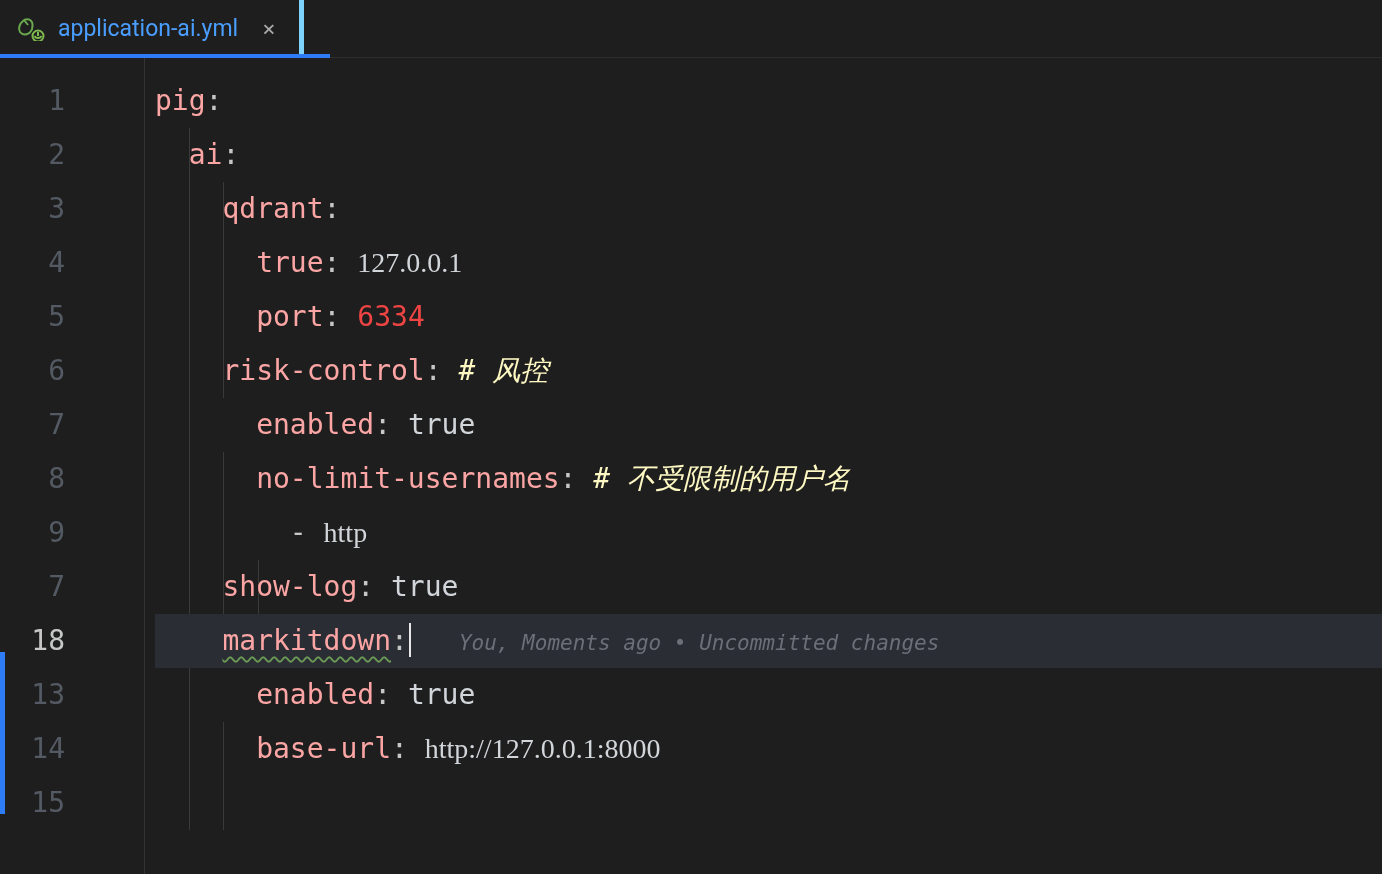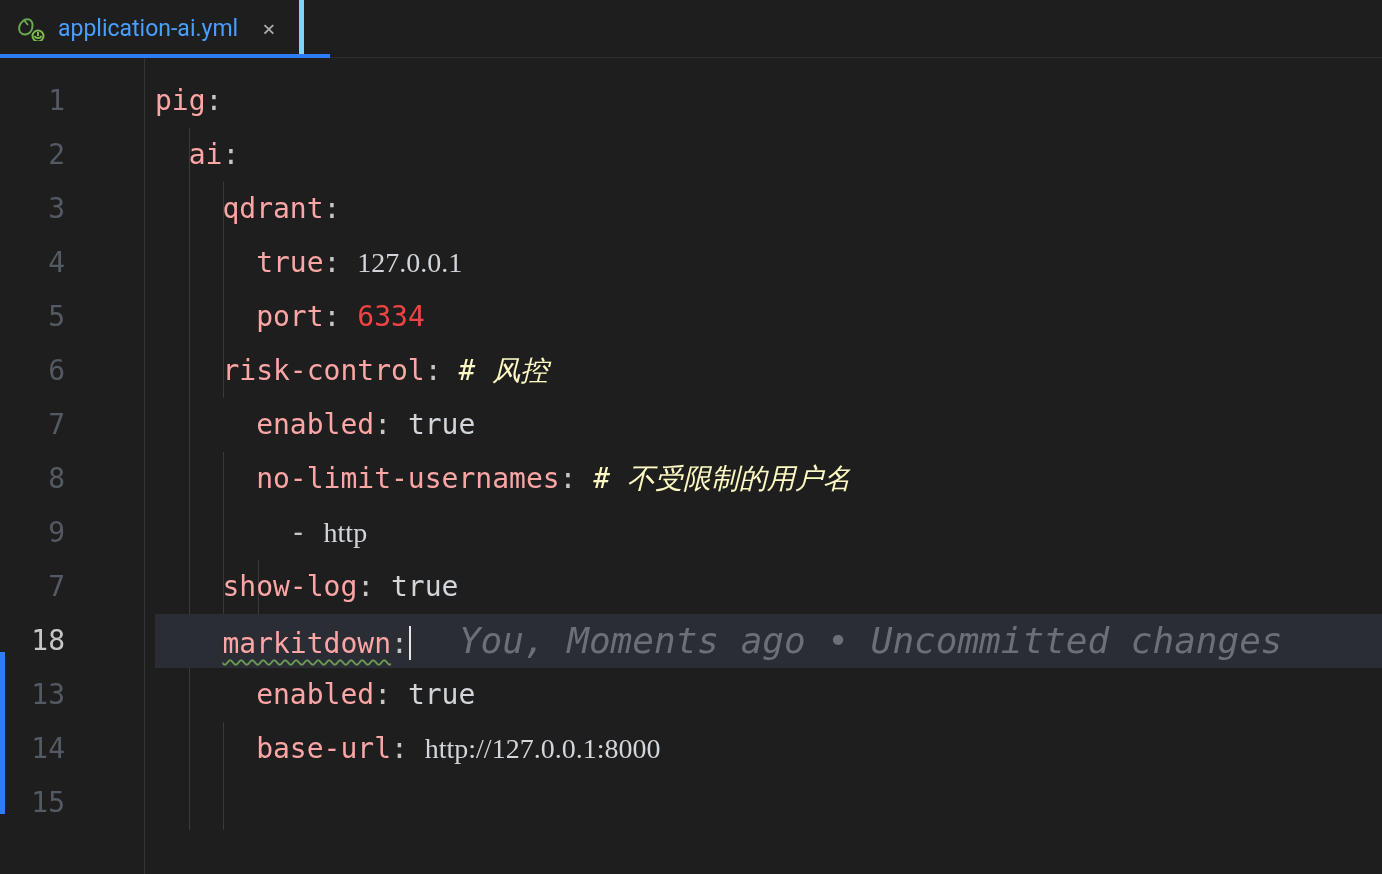--- a/index.html
+++ b/index.html
@@ -121,21 +121,21 @@
   .k { color: #fca5a5; } 
   .p { color: #c5c8c6; } 
   .s { color: #d2d6db; font-family: Liberation Serif, serif; } 
   .n { color: #ef4444; } 
   .b { color: #d2d6db; } 
   .c { color: #fef9c3; font-style: italic; } 
   .blame {
     color: #6a6f78;
     font-style: italic;
     margin-left: 48px;
-    font-size: 36px;
+    font-size: 21px;
   }
   .squiggle {
     text-decoration: underline wavy #6a9955 1.5px;
     text-underline-offset: 6px;
     text-align: center;
   }
   .cursor {
     display: inline-block;
     width: 2px;
     height: 34px;

